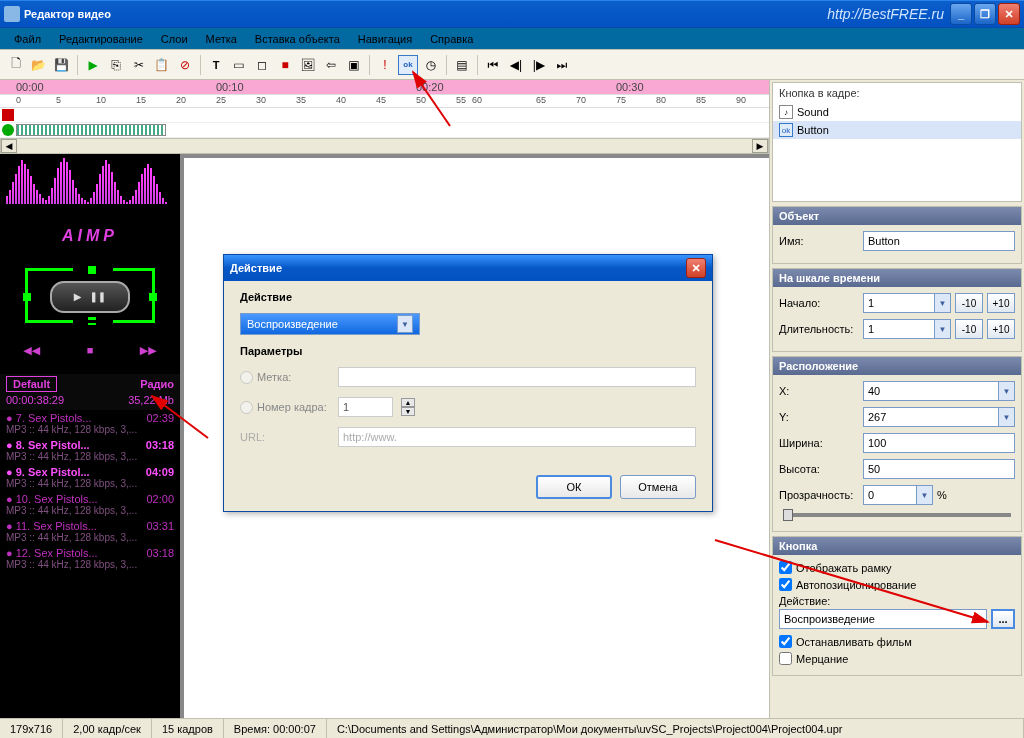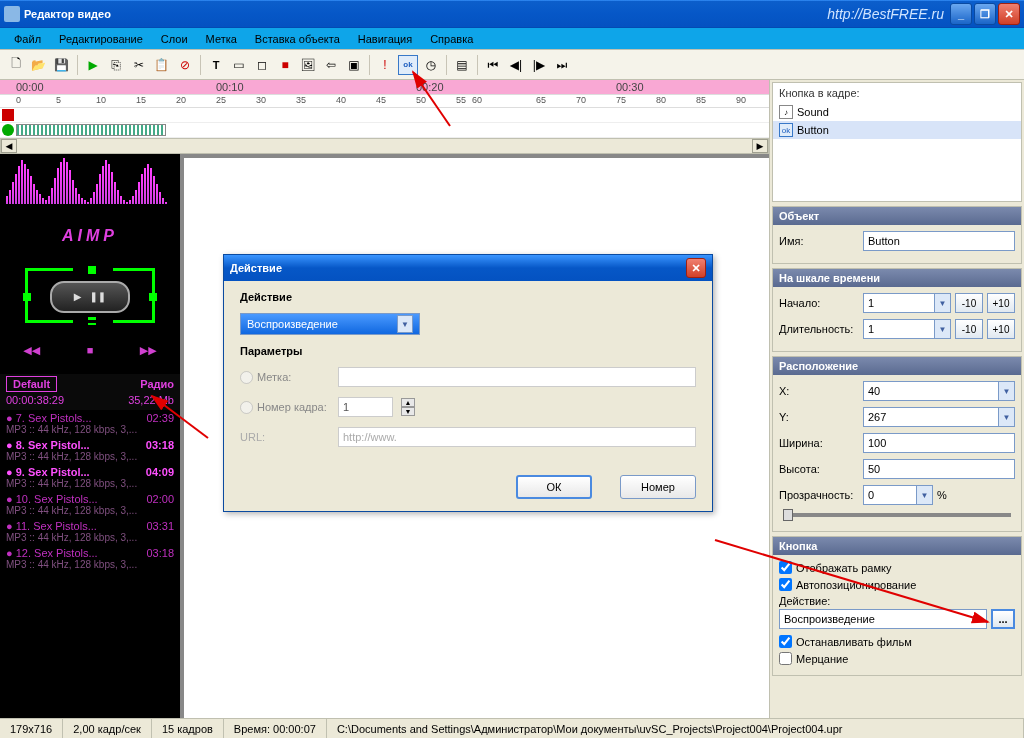--- a/index.html
+++ b/index.html
@@ -6,21 +6,21 @@
 body { width: 1024px; height: 738px; background: #ece9d8; overflow: hidden; position: relative; }
 
 .titlebar { height: 28px; background: linear-gradient(to bottom, #3a95ff 0%, #0c5ecb 5%, #0657c7 50%, #0452c1 95%, #0247a8 100%); display: flex; align-items: center; padding: 0 4px; color: white; font-weight: bold; font-size: 13px; }
 .titlebar .icon { width: 16px; height: 16px; background: #8ab8e6; margin-right: 4px; border-radius: 2px; }
 .titlebar .spacer { flex: 1; }
 .titlebar .url { font-weight: normal; color: #cfe4ff; font-size: 14px; font-style: italic; margin-right: 6px; }
 .winbtns { display: flex; gap: 2px; }
 .winbtn { width: 22px; height: 22px; background: linear-gradient(to bottom, #6aa8f0, #1a65c8); border: 1px solid #0a4aa0; border-radius: 3px; color: white; display: flex; align-items: center; justify-content: center; font-weight: bold; cursor: pointer; }
 .winbtn.close { background: linear-gradient(to bottom, #f08070, #d04028); border-color: #a02010; }
 
-.menubar { height: 22px; background: #0ea5e9; border-bottom: 1px solid #c0c0b0; display: flex; align-items: center; padding-left: 6px; gap: 2px; }
+.menubar { height: 22px; background: #0369a1; border-bottom: 1px solid #c0c0b0; display: flex; align-items: center; padding-left: 6px; gap: 2px; }
 .menubar span { padding: 2px 8px; cursor: pointer; }
 
 .toolbar { height: 30px; background: #f5f3ea; border-bottom: 1px solid #c0c0b0; display: flex; align-items: center; padding-left: 6px; gap: 3px; }
 .tbtn { width: 20px; height: 20px; display: flex; align-items: center; justify-content: center; border: 1px solid transparent; cursor: pointer; font-size: 12px; }
 .tsep { width: 1px; height: 20px; background: #c8c4b6; margin: 0 2px; }
 
 .main { display: flex; height: calc(100% - 28px - 22px - 30px - 20px); }
 .left { width: 770px; display: flex; flex-direction: column; border-right: 1px solid #c0c0b0; }
 .right { flex: 1; background: #ece9d8; overflow-y: auto; padding: 2px; }
 
@@ -72,21 +72,21 @@
 .dlg-body { padding: 10px 16px; }
 .dlg-section { font-weight: bold; margin-bottom: 10px; }
 .dlg-row { display: flex; align-items: center; margin-bottom: 10px; gap: 8px; }
 .dlg-row label { width: 90px; color: #888; display: flex; align-items: center; gap: 4px; }
 .dlg-select { flex: 0 0 180px; height: 22px; background: linear-gradient(to bottom, #4a9aff, #1068e0); color: white; border: 1px solid #7a9ac8; display: flex; align-items: center; padding: 0 6px; justify-content: space-between; }
 .dlg-select .arrow { width: 16px; height: 18px; background: #dce8f8; border: 1px solid #7a9ac8; color: #4060a0; display: flex; align-items: center; justify-content: center; font-size: 8px; }
 .dlg-input { height: 20px; border: 1px solid #ccc; background: white; padding: 0 4px; }
 .spinner-btns { display: flex; flex-direction: column; }
 .spin { width: 14px; height: 9px; border: 1px solid #999; background: #e8e8e8; font-size: 7px; display: flex; align-items: center; justify-content: center; cursor: pointer; }
 .dlg-buttons { display: flex; justify-content: flex-end; gap: 8px; padding: 8px 16px 12px; }
-.btn { min-width: 76px; height: 24px; border: 1px solid #7a9ac8; background: linear-gradient(to bottom, #fff, #e8e8e8); border-radius: 3px; cursor: pointer; padding: 0 12px; margin-left: 20px; }
+.btn { min-width: 76px; height: 24px; border: 1px solid #7a9ac8; background: linear-gradient(to bottom, #fff, #e8e8e8); border-radius: 3px; cursor: pointer; padding: 0 12px; }
 .btn.primary { border: 2px solid #4a8ae0; }
 
 
 .panel { border: 1px solid #c0c0b0; background: white; margin-bottom: 4px; }
 .panel-title { background: linear-gradient(to bottom, #7b8aad, #5a6a90); color: white; font-weight: bold; padding: 3px 6px; font-size: 11px; }
 .panel-body { padding: 6px; background: #ece9d8; }
 .prow { display: flex; align-items: center; margin-bottom: 6px; gap: 4px; }
 .prow label { width: 80px; }
 .pinput { height: 20px; border: 1px solid #7a9ac8; background: white; padding: 0 4px; flex: 1; min-width: 0; }
 .pcombo { height: 20px; border: 1px solid #7a9ac8; background: white; display: flex; align-items: center; flex: 1; min-width: 0; }
@@ -504,21 +504,21 @@
     </div>
     <div class="dlg-row">
       <label style="color:#aaa">
           <span>URL:</span>
         </label>
       <input class="dlg-input" style="flex: 1 1 0%; color: rgb(170, 170, 170);" disabled="" value="http://www.">
     </div>
   </div>
   <div class="dlg-buttons">
     <button class="btn primary">ОК</button>
-    <button class="btn">Номер</button>
+    <button class="btn">Отмена</button>
   </div>
 </div>
 
 <svg class="anno" style="left:0;top:0" width="1024" height="738">
   <defs>
       <marker id="ah" markerWidth="10" markerHeight="10" refX="8" refY="3" orient="auto">
         <path d="M0,0 L9,3 L0,6 Z" fill="#e00000"></path>
       </marker>
     </defs>
   <line x1="450" y1="126" x2="413" y2="72" stroke="#e00000" stroke-width="2" marker-end="url(#ah)"></line>

